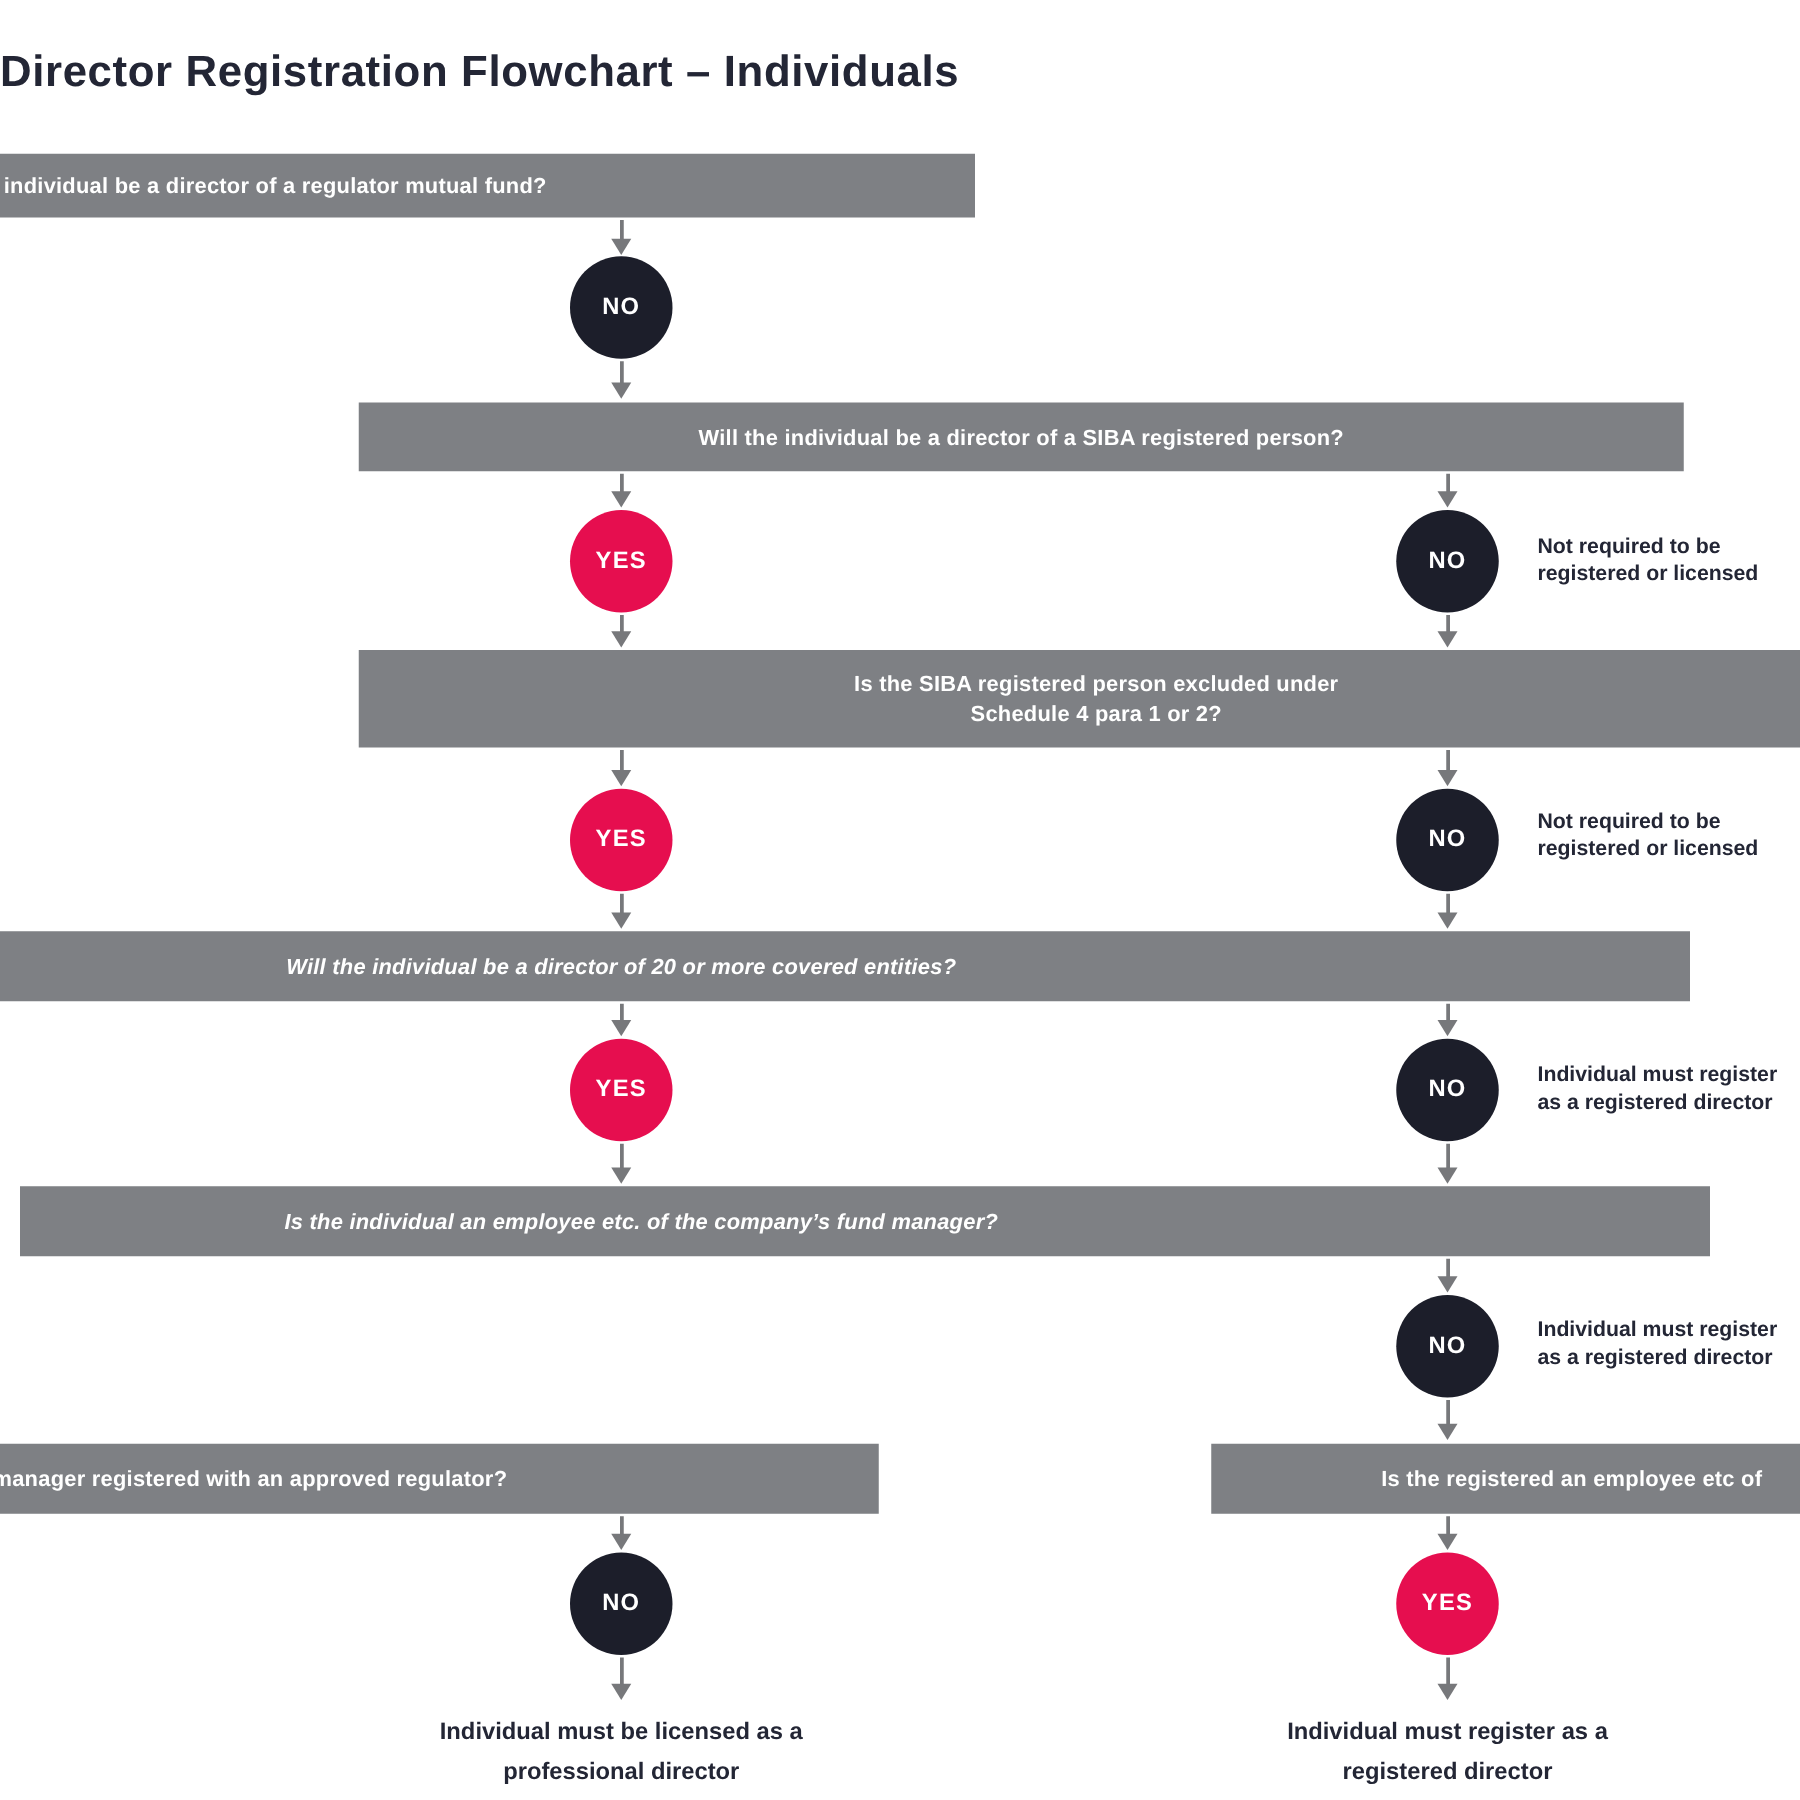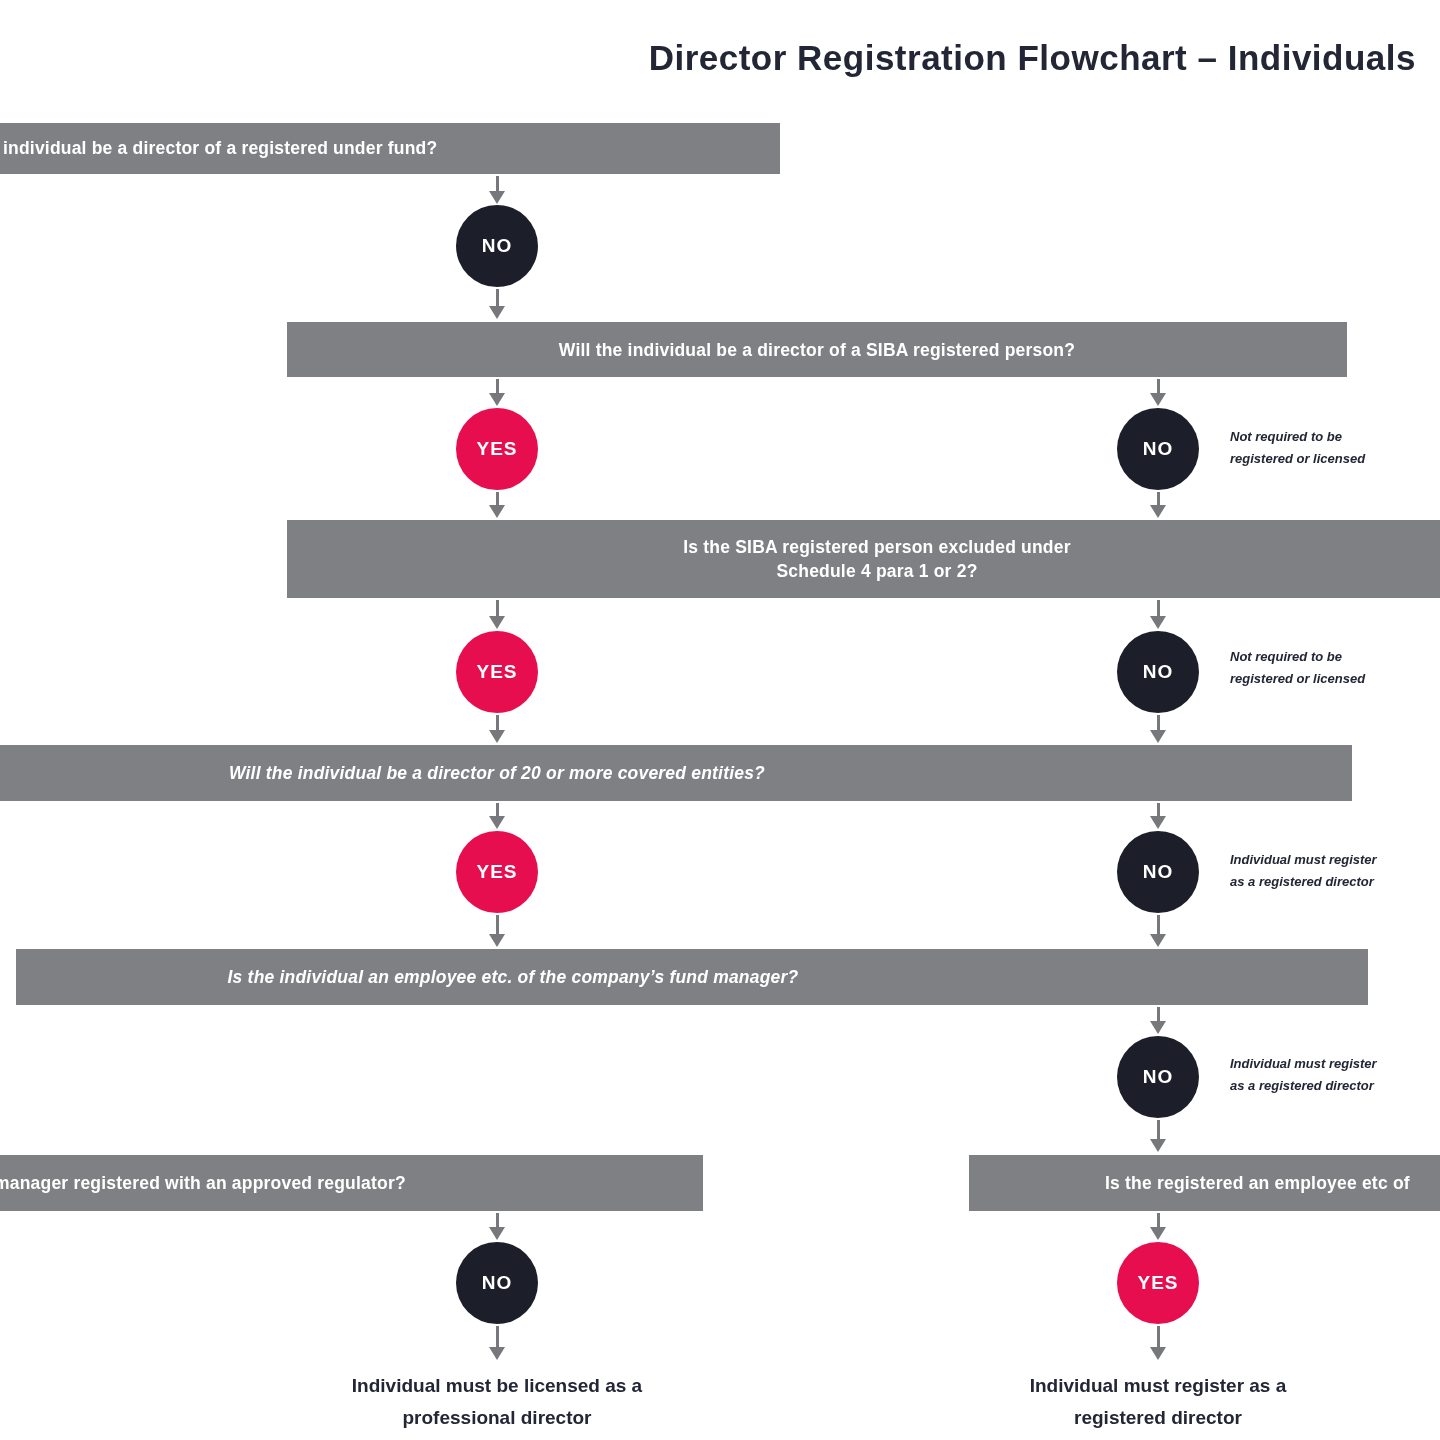--- a/index.html
+++ b/index.html
@@ -13,21 +13,21 @@
   html,body{width:1440px;height:1440px;}
   body{
     position:relative;
     width:1440px;height:1440px;
     background:#ffffff;
     overflow:hidden;
     font-family:"Liberation Sans","DejaVu Sans",sans-serif;
   }
   .title{
     position:absolute;left:0;top:38px;width:1416px;
-    text-align:right;
+    text-align:left;
     font-size:35px;font-weight:bold;letter-spacing:.5px;
     color:var(--ink);
   }
   .qbar{
     position:absolute;
     background:var(--bar);
     color:#ffffff;
     font-weight:bold;
     font-size:17.5px;
     letter-spacing:.2px;
@@ -63,38 +63,37 @@
   }
   .arrow .head{
     position:absolute;left:0;bottom:0;width:0;height:0;
     border-left:8px solid transparent;
     border-right:8px solid transparent;
     border-top:13px solid var(--arrow);
   }
   .note{
     position:absolute;
     color:var(--ink);
-    font-weight:bold;font-size:13px;line-height:21.5px;
+    font-weight:bold;font-size:17px;line-height:21.5px;
     white-space:pre-line;
-    font-style:italic;
   }
   .endlabel{
     position:absolute;width:600px;
     color:var(--ink);
     font-weight:bold;font-size:19px;line-height:32px;
     text-align:center;white-space:pre-line;
   }
 </style>
 </head>
 <body>
 
 <div class="title">Director Registration Flowchart – Individuals</div>
 
 <div class="qbar" style="left:0;top:123px;width:780px;height:51px;">
-  <span class="left-line" style="left:3px;">individual be a director of a registered under fund?</span>
+  <span class="left-line" style="left:3px;">individual be a director of a regulator mutual fund?</span>
 </div>
 
 <div class="arrow" style="left:489px;top:176px;height:28px;">
     <span class="stem"></span>
     <span class="head"></span>
   </div>
 
 <div class="circle no" style="left:456px;top:205px;">
   <span>NO</span>
 </div>

